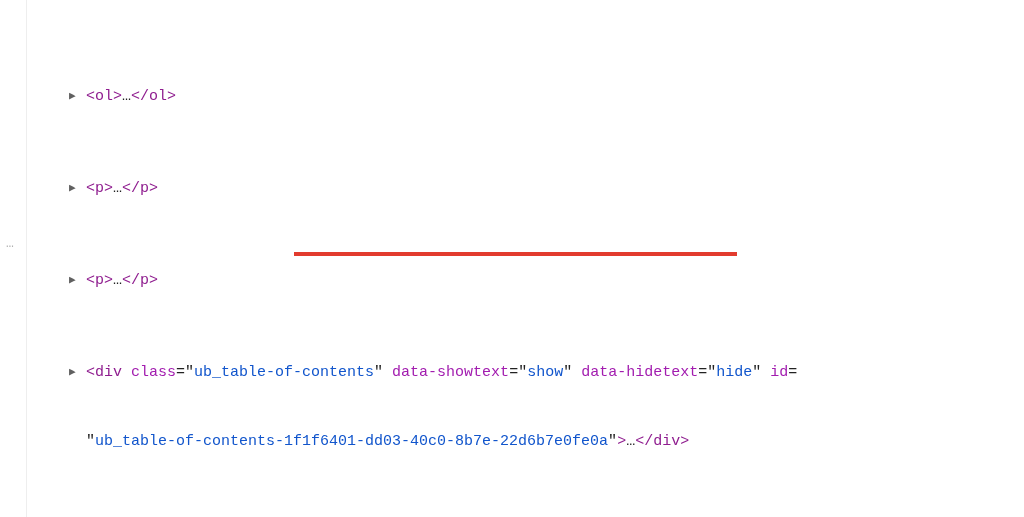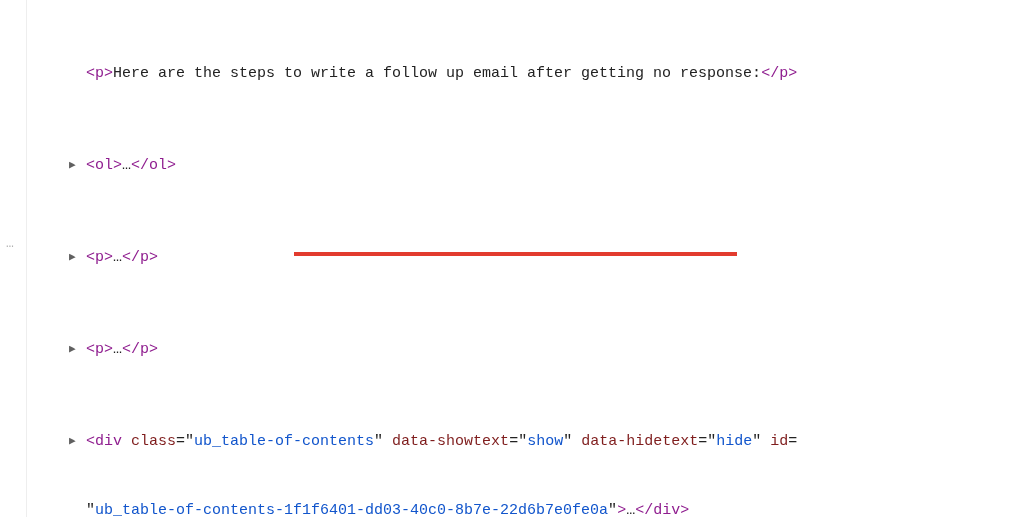--- a/index.html
+++ b/index.html
@@ -5,38 +5,37 @@
   html,body{margin:0;padding:0;width:1024px;height:517px;overflow:hidden;background:#fff;}
   body{font-family:Menlo,Consolas,"Courier New",monospace;font-size:15px;line-height:23px;color:#222;}
   .gutter{position:absolute;left:0;top:0;width:26px;height:517px;border-right:1px solid #eee;}
   .dots{position:absolute;left:6px;top:232px;width:14px;color:#b0b0b0;font-size:13px;letter-spacing:1px;}
   .tree{position:absolute;left:86px;top:-7px;width:930px;white-space:pre;}
   .row{position:relative;min-height:23px;}
   .arrow{position:absolute;left:-17px;top:0;width:14px;color:#606060;font-size:11px;line-height:23px;cursor:pointer;}
   .indent1{padding-left:0px;}
   .underline-red{position:absolute;left:294px;top:252px;width:443px;height:3.5px;background:#e23b2e;z-index:5;}
   .tag{color:#8f1d8f;}
-  .attr{color:#7f1d1d;text-align:center;}
+  .attr{color:#a21caf;text-align:center;}
   .str{color:#1155cc;}
   .cls{color:#1155cc;font-family:Liberation Mono, monospace;}
   .txt{color:#222;}
   .ellipsis{color:#222;}
 </style>
 </head>
 <body>
 
 <div class="gutter">
   <div class="dots">…</div>
 </div>
 
 <div class="underline-red"></div>
 
 <div class="tree">
 
-  <div class="row indent1"><span class="tag">&lt;p&gt;</span><span class="txt">Here are the steps to write a follow up email after getting no response:</span><span class="tag">&lt;/p&gt;</span></div>
 
   <div class="row indent1"><span class="arrow">▶</span><span class="tag">&lt;ol&gt;</span><span class="ellipsis">…</span><span class="tag">&lt;/ol&gt;</span></div>
 
   <div class="row indent1"><span class="arrow">▶</span><span class="tag">&lt;p&gt;</span><span class="ellipsis">…</span><span class="tag">&lt;/p&gt;</span></div>
 
   <div class="row indent1"><span class="arrow">▶</span><span class="tag">&lt;p&gt;</span><span class="ellipsis">…</span><span class="tag">&lt;/p&gt;</span></div>
 
   <div class="row indent1"><span class="arrow">▶</span><span class="tag">&lt;div </span><span class="attr">class</span><span class="txt">="</span><span class="cls">ub_table-of-contents</span><span class="txt">" </span><span class="attr">data-showtext</span><span class="txt">="</span><span class="str">show</span><span class="txt">" </span><span class="attr">data-hidetext</span><span class="txt">="</span><span class="str">hide</span><span class="txt">" </span><span class="attr">id</span><span class="txt">=</span></div>
   <div class="row indent1"><span class="txt">"</span><span class="str">ub_table-of-contents-1f1f6401-dd03-40c0-8b7e-22d6b7e0fe0a</span><span class="txt">"</span><span class="tag">&gt;</span><span class="ellipsis">…</span><span class="tag">&lt;/div&gt;</span></div>
 

